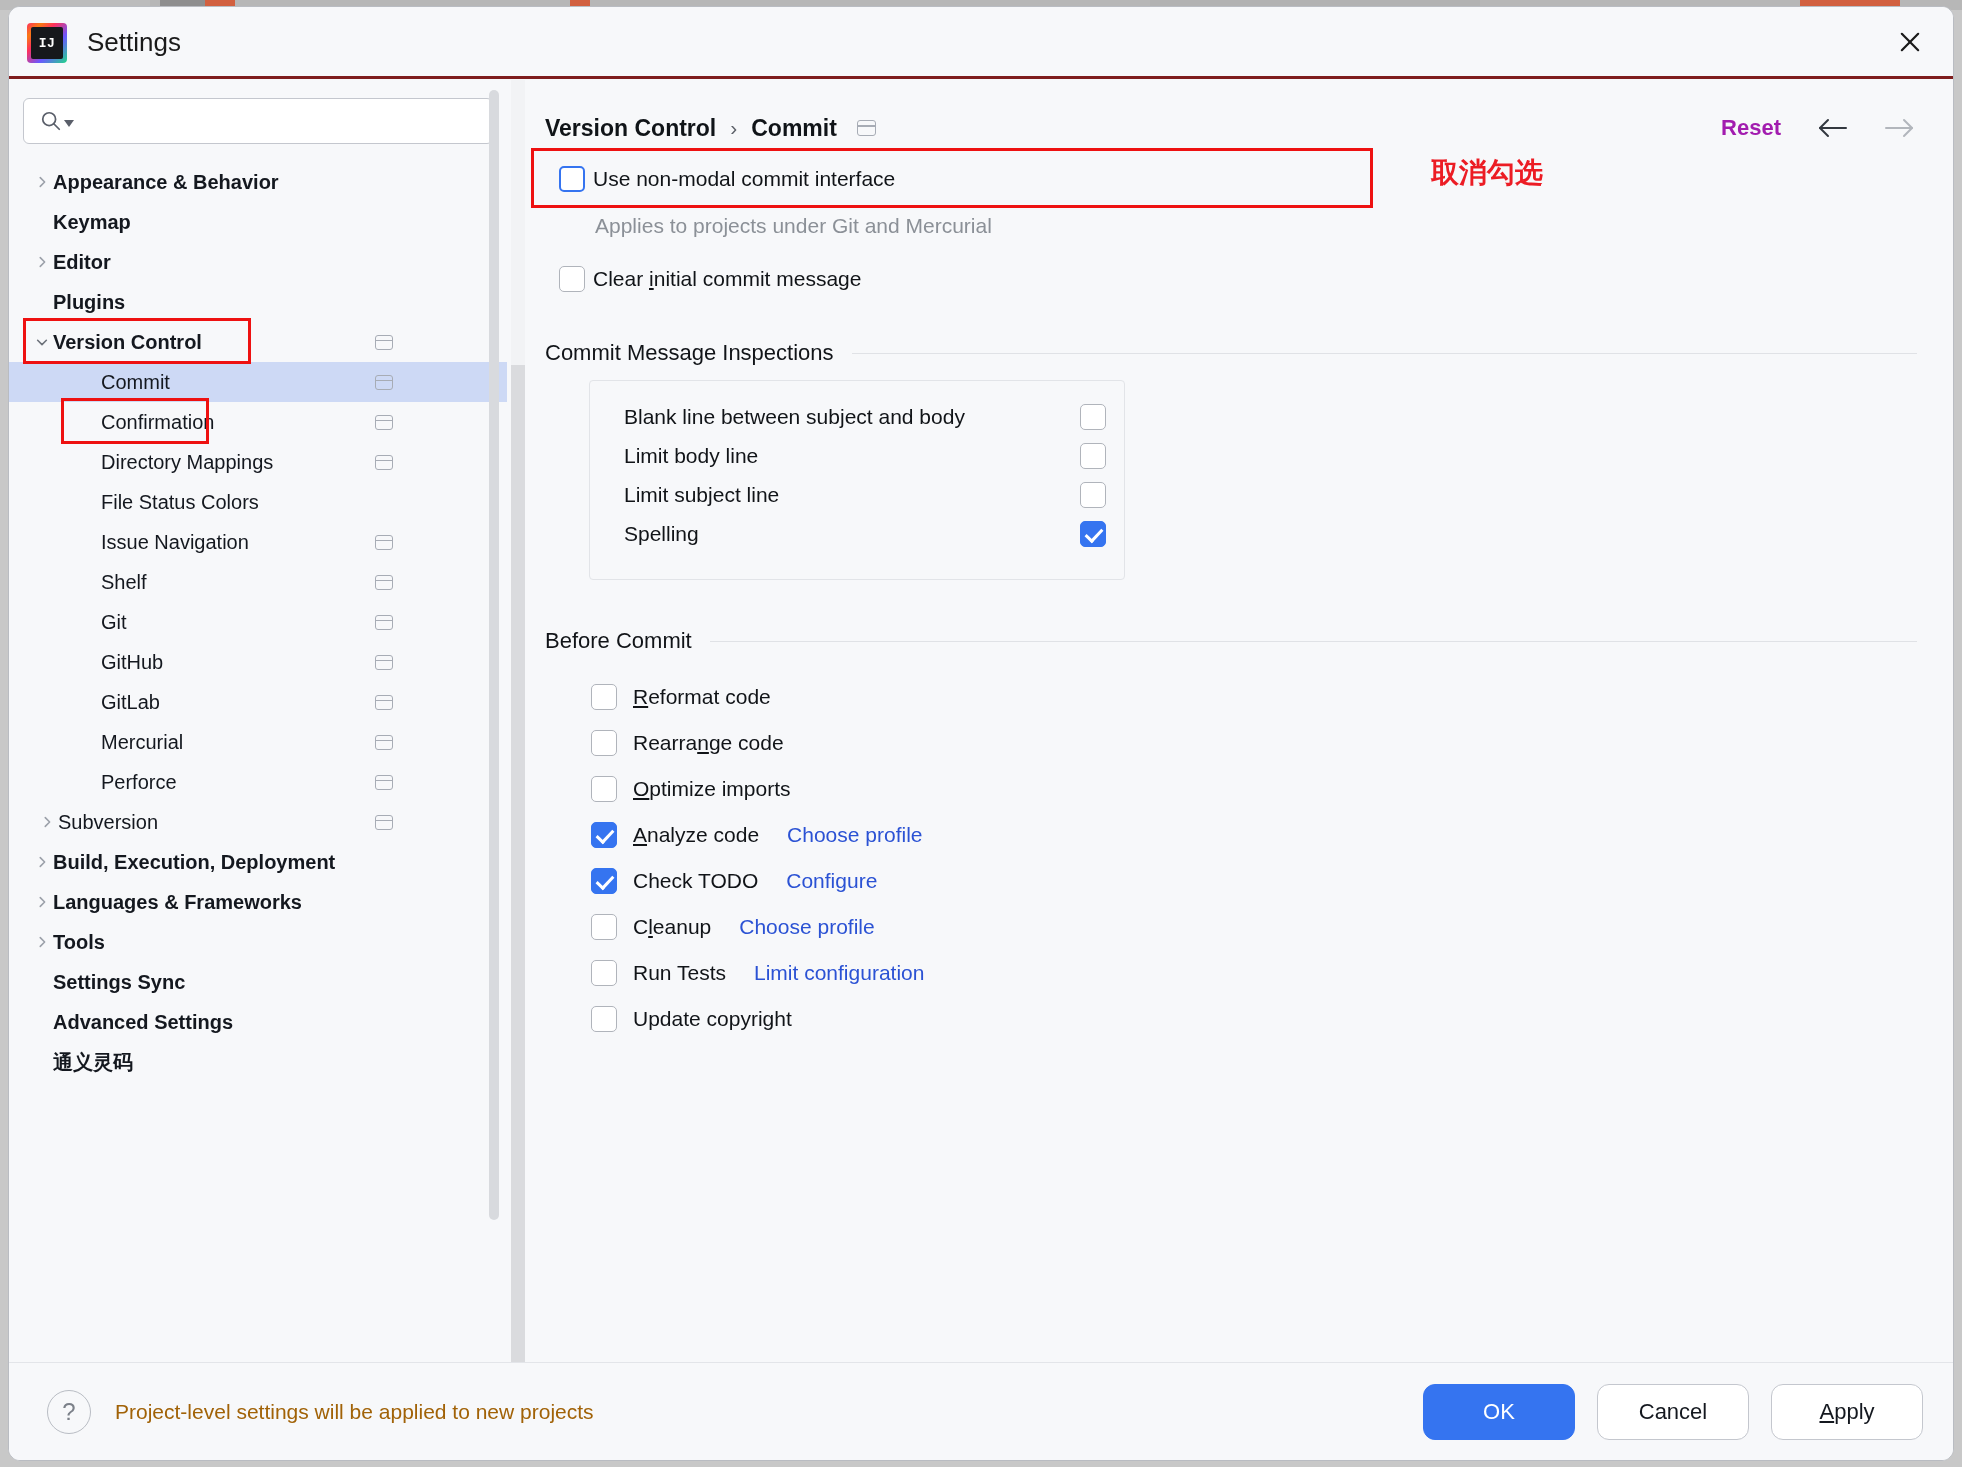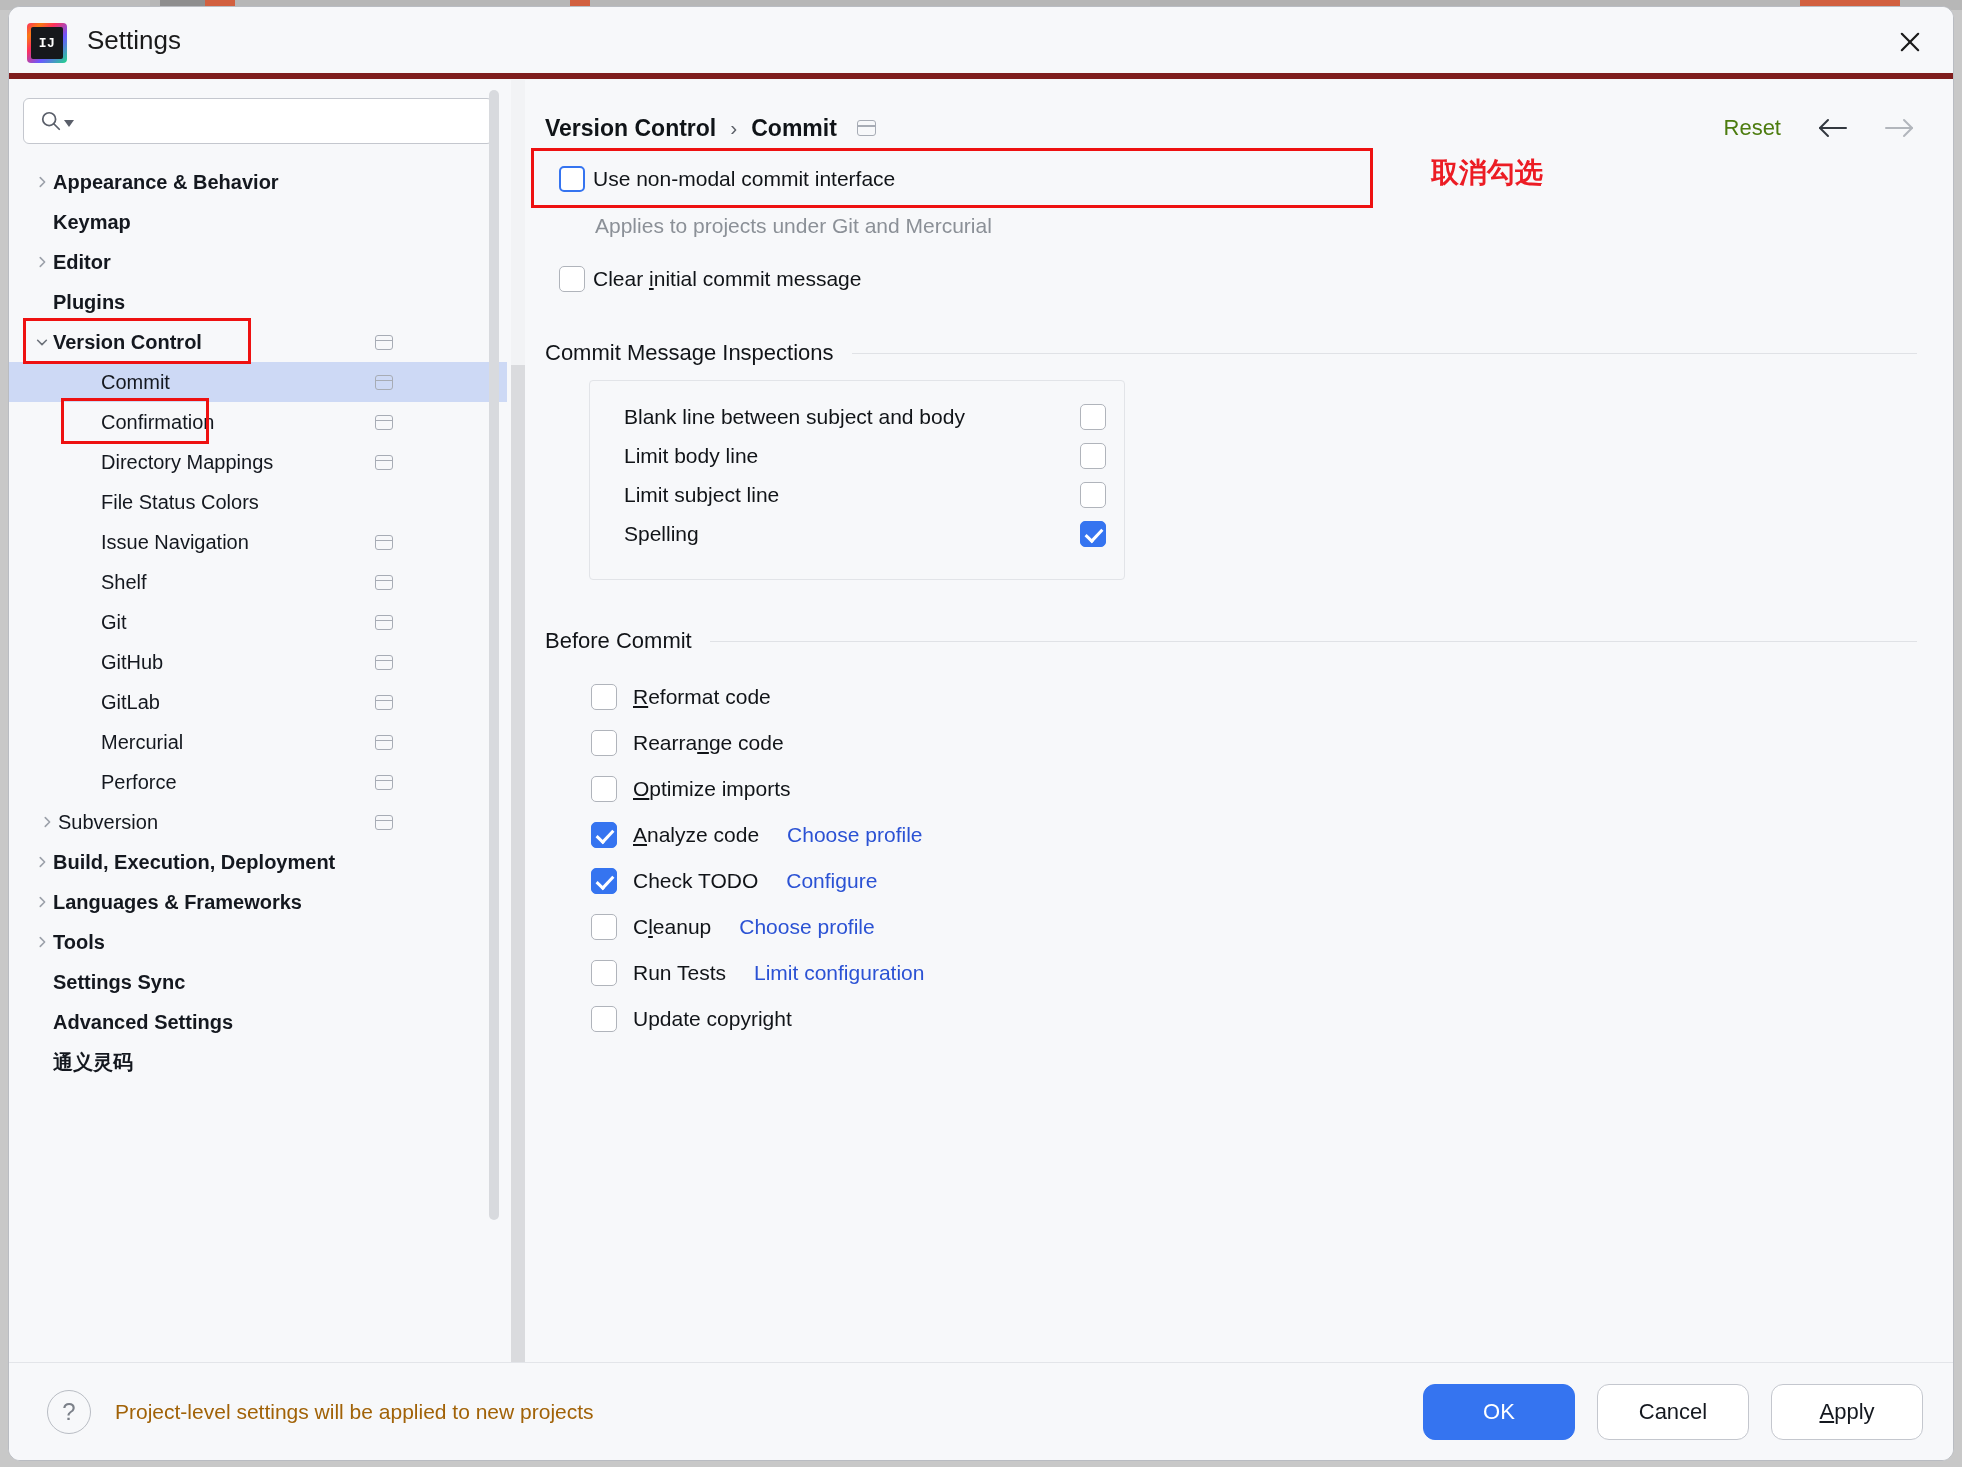--- a/index.html
+++ b/index.html
@@ -22,21 +22,21 @@
     background: #f7f8fa;
     border-radius: 12px;
     border: 1px solid #b9bcc2;
     overflow: hidden;
   }
 
   
   #titlebar {
     position: relative; height: 72px;
     background: #f7f8fa;
-    border-bottom: 6px solid #7f1d1d;
+    border-bottom: 3px solid #7f1d1d;
   }
   #ij-logo {
     position: absolute; left: 18px; top: 16px;
     width: 40px; height: 40px; border-radius: 4px;
     background:
       linear-gradient(135deg, #fe315d 0%, #f97a12 18%, #fe315d 36%, #6b57ff 64%, #21d789 100%);
     padding: 4px;
   }
   #ij-logo .inner {
     width: 100%; height: 100%; background: #16181c; border-radius: 2px;
@@ -127,21 +127,21 @@
 
   #crumbrow { display: flex; align-items: center; height: 40px; }
   .crumb { font-size: 23px; font-weight: bold; color: #101418; }
   .crumb-sep { margin: 0 14px; color: #5c6068; font-size: 21px; }
   #crumb-icon {
     position: relative; margin-left: 20px; width: 19px; height: 16px;
     border: 1.8px solid #a7acb5; border-radius: 3px;
   }
   #crumb-icon:after { content:''; position:absolute; left:0; right:0; top:4px; height:1.8px; background:#a7acb5; }
   #reset-link {
-    margin-left: auto; color: #4d7c0f; font-size: 22px; font-weight: normal; cursor: pointer;
+    margin-left: auto; color: #a21caf; font-size: 22px; font-weight: bold; cursor: pointer;
   }
   .nav-arrow { margin-left: 34px; cursor: pointer; display: inline-flex; }
   .nav-arrow svg { width: 34px; height: 22px; }
 
   
   .cb {
     width: 26px; height: 26px; min-width: 26px; border: 1.8px solid #b0b4bb;
     border-radius: 5px; background: #fff; position: relative; cursor: pointer;
   }
   .cb.checked { background: #3574f0; border-color: #3574f0; }

